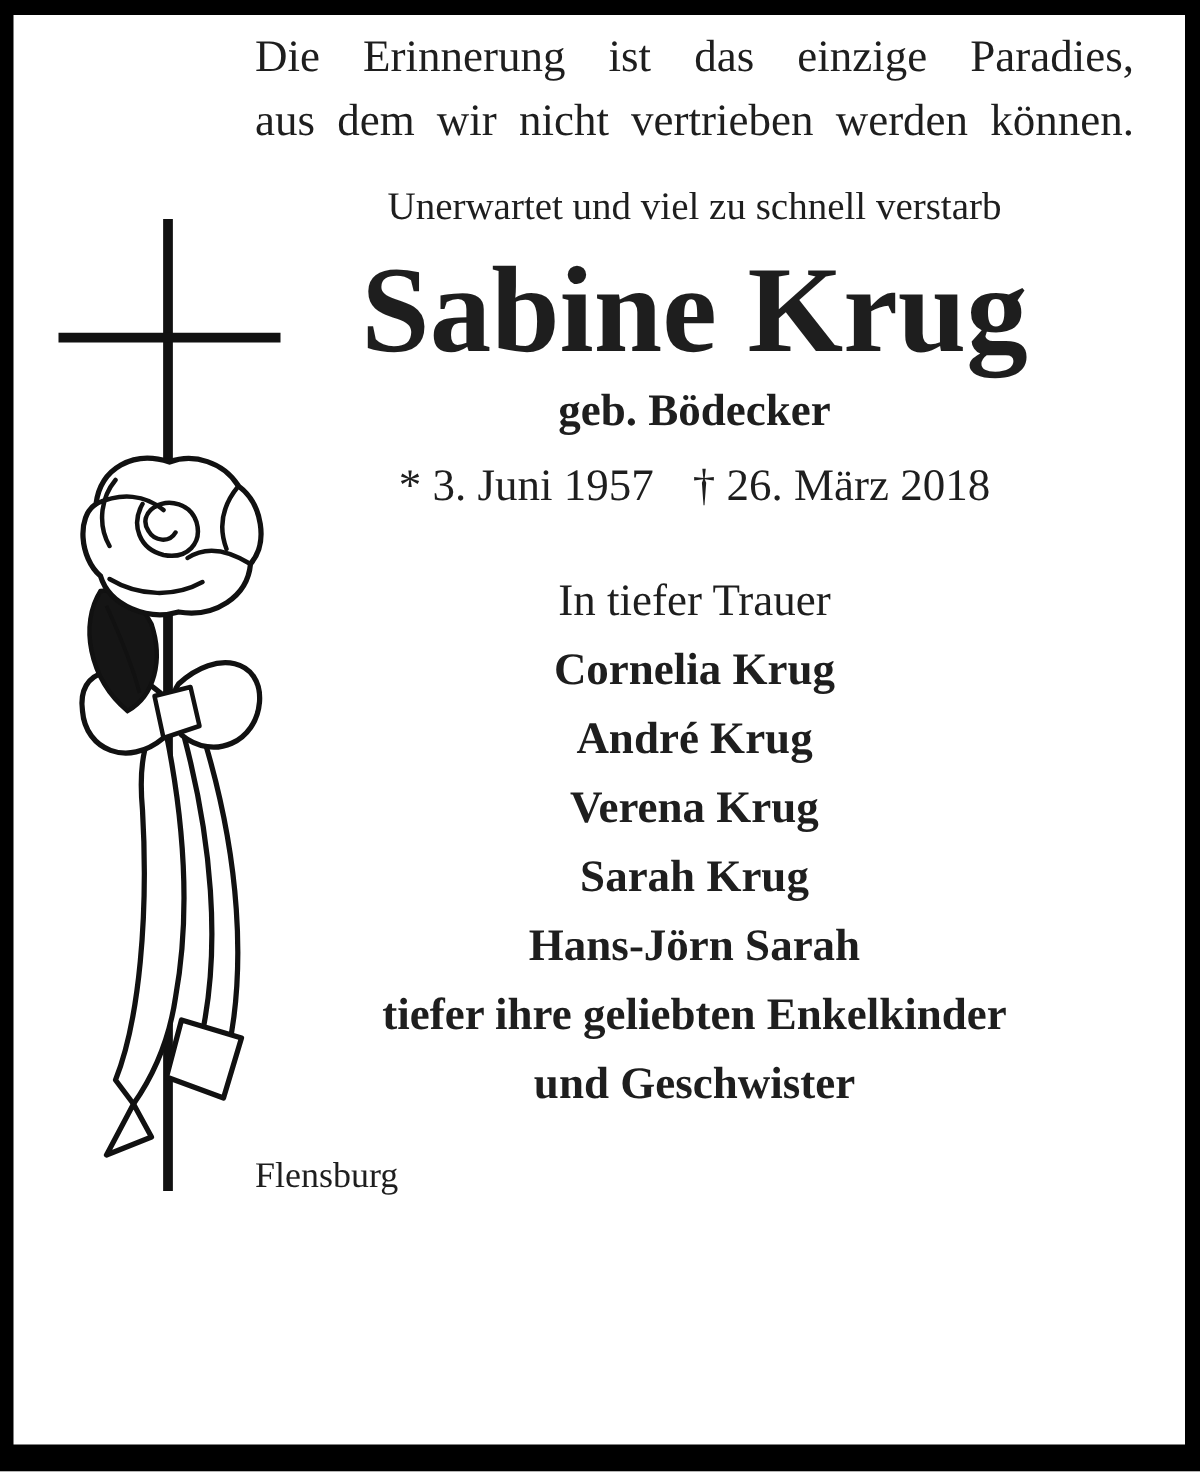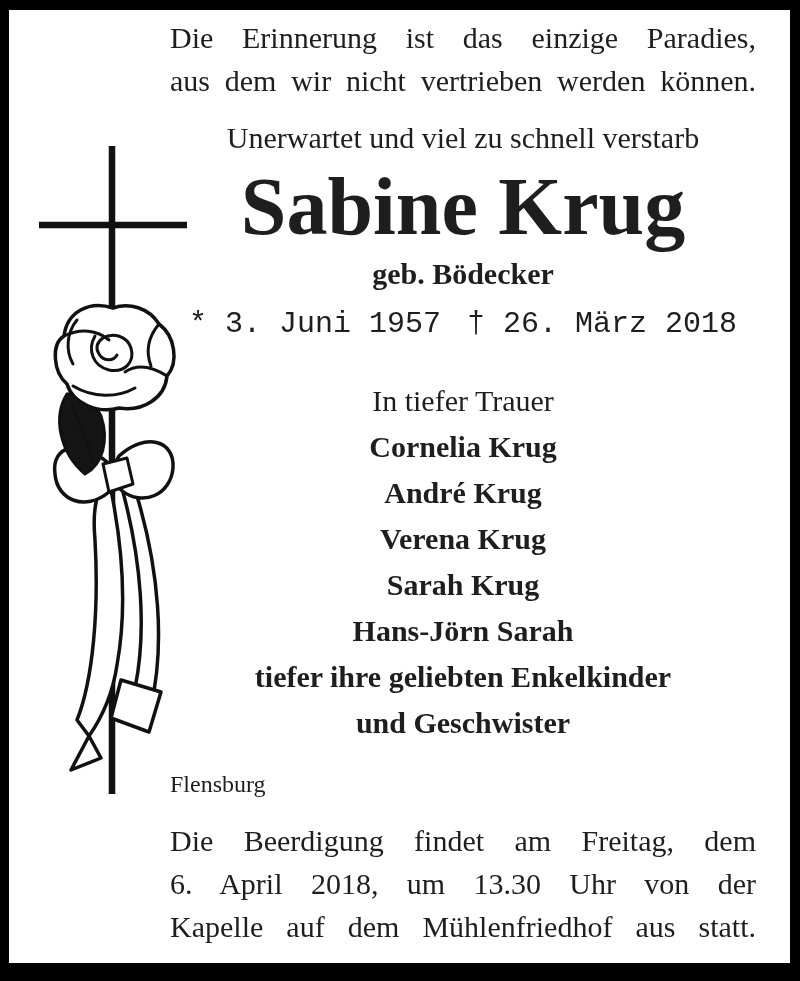--- a/index.html
+++ b/index.html
@@ -34,21 +34,21 @@
   .bold   { font-weight: bold; }
 
   .quote {
     margin-top: 6px;
     font-size: 30px;
     line-height: 43px;
   }
 
   .intro {
     margin-top: 19px;
-    font-size: 30px;
+    font-size: 26px;
     line-height: 34px;
   }
 
   .name {
     margin: 10px 0 0 0;
     font-size: 82px;
     line-height: 84px;
     font-weight: bold;
     letter-spacing: 0px;
   }
@@ -56,21 +56,20 @@
   .maiden {
     margin-top: 8px;
     font-size: 30px;
     line-height: 34px;
   }
 
   .dates {
     margin-top: 16px;
     font-size: 30px;
     line-height: 34px;
-    font-family: Liberation Mono, monospace;
   }
   .dates .death { margin-left: 26px; }
 
   .mourning {
     margin-top: 37px;
     font-size: 30px;
     line-height: 46px;
   }
 
   .city {
@@ -152,20 +151,15 @@
       <div class="bold">André Krug</div>
       <div class="bold">Verena Krug</div>
       <div class="bold">Sarah Krug</div>
       <div class="bold">Hans-Jörn Sarah</div>
       <div class="bold">tiefer ihre geliebten Enkelkinder</div>
       <div class="bold">und Geschwister</div>
     </div>
 
     <div class="city">Flensburg</div>
 
-    <div class="burial">
-      <div class="jline">Die Beerdigung findet am Freitag, dem</div>
-      <div class="jline">6. April 2018, um 13.30 Uhr von der</div>
-      <div class="jline">Kapelle auf dem Mühlenfriedhof aus statt.</div>
-    </div>
 
   </div>
 </div>
 
 </body></html>

